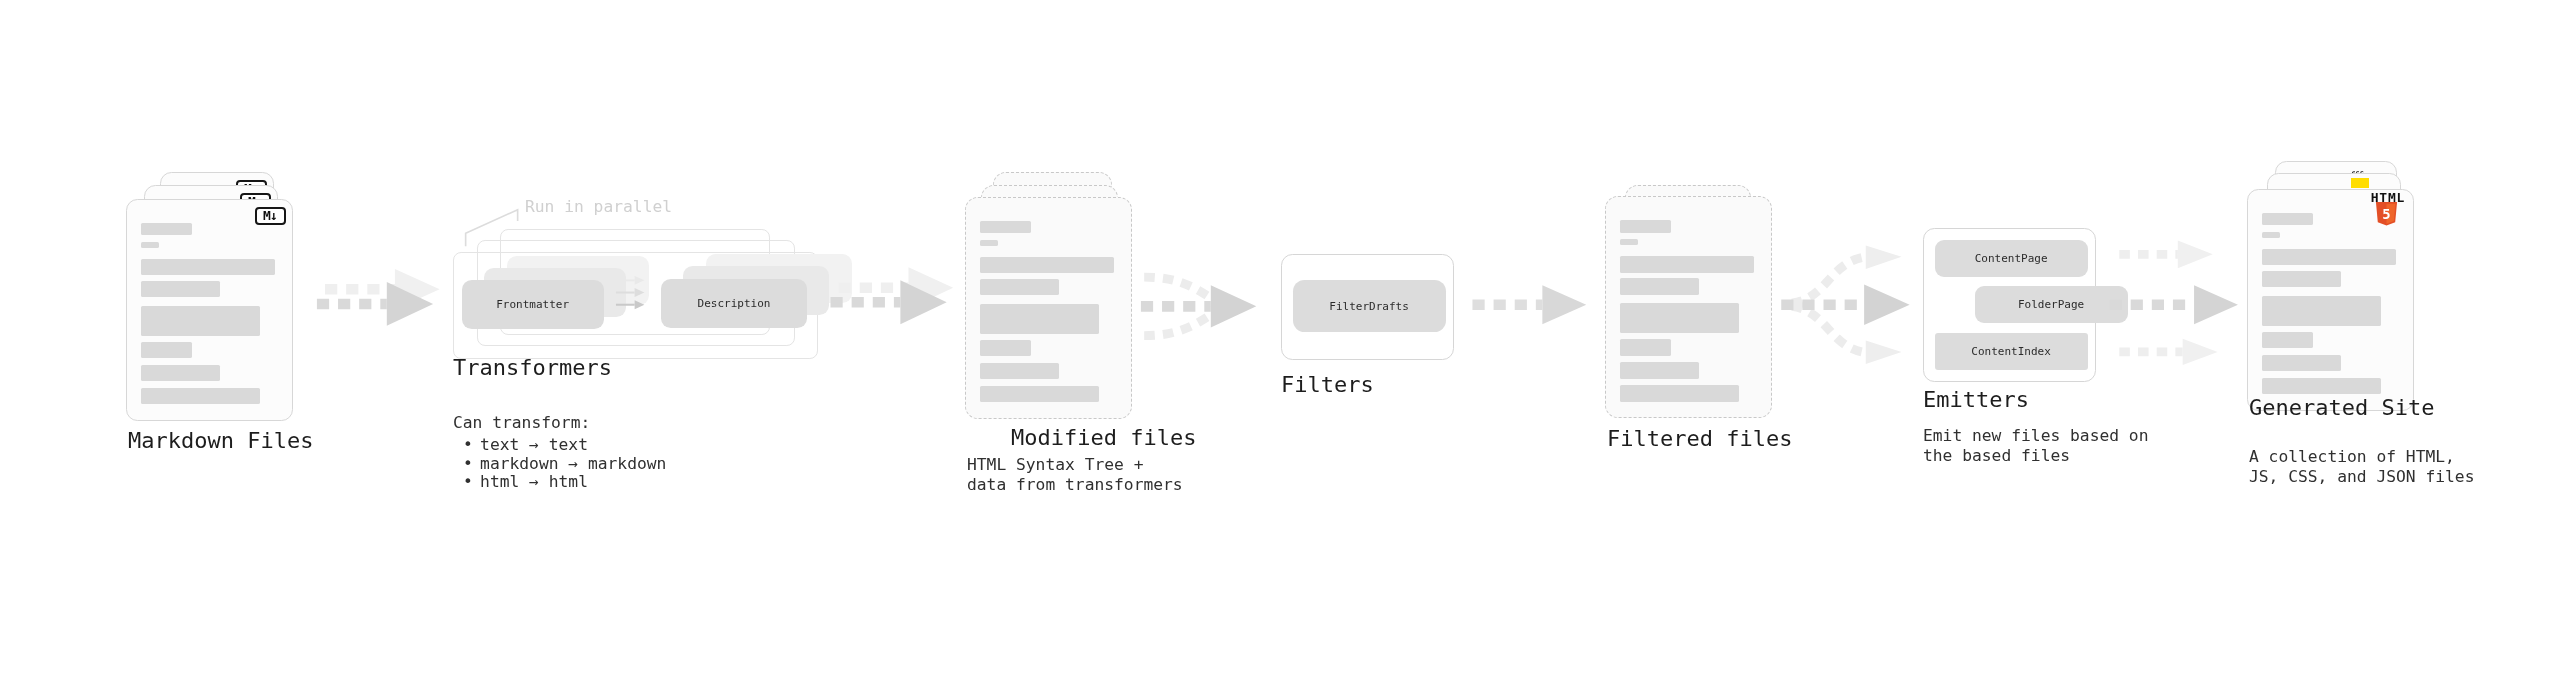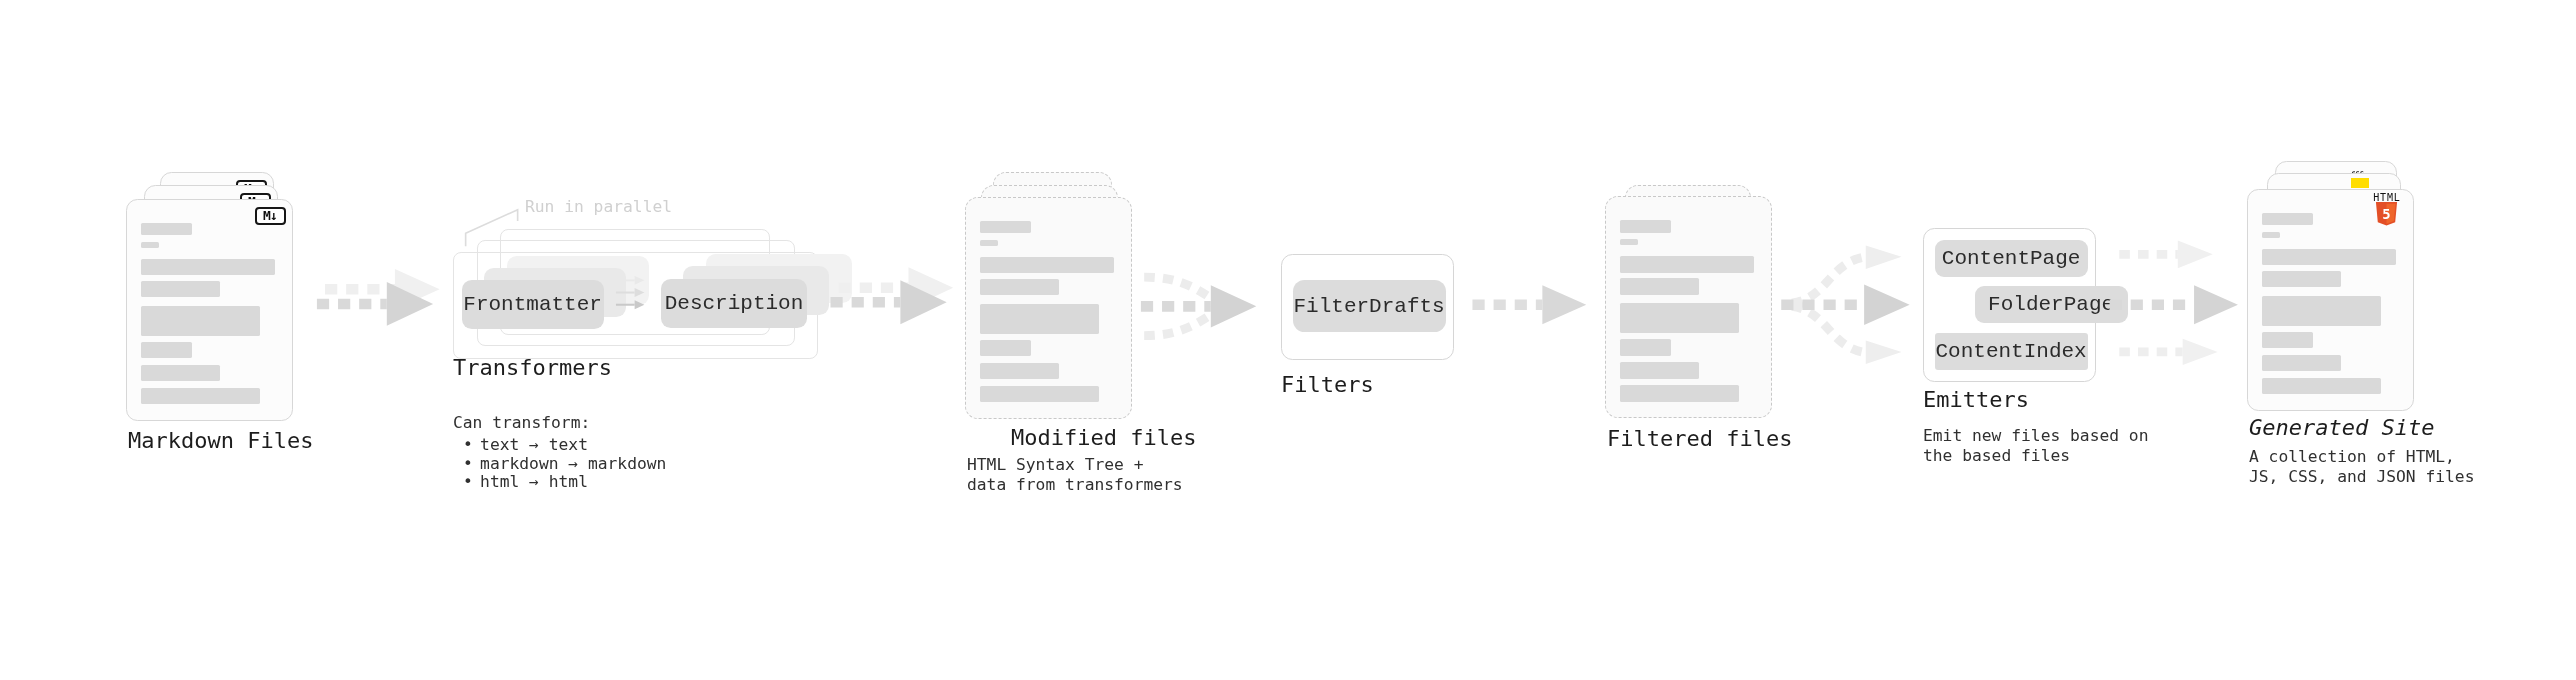--- a/index.html
+++ b/index.html
@@ -40,32 +40,32 @@
   
   .md-badge{
     position:absolute;top:6.5px;right:6.5px;
     width:31px;height:18.7px;
     background:#ffffff;border:2.4px solid #161616;border-radius:4.1px;
     font-size:13px;font-weight:bold;color:#111;
     display:flex;align-items:center;justify-content:center;
     letter-spacing:-0.8px;box-sizing:border-box;
   }
   .html5-badge{position:absolute;top:4.1px;right:9.8px;width:32.5px;text-align:center;}
-  .html5-word{font-size:10px;font-weight:normal;color:#111;letter-spacing:0.8px;line-height:8.1px;}
+  .html5-word{font-size:13px;font-weight:bold;color:#111;letter-spacing:0.8px;line-height:8.1px;}
   .css-badge{position:absolute;top:2.4px;right:28px;width:21px;text-align:center;}
   .css-word{font-size:6.5px;font-weight:bold;color:#111;line-height:6.5px;letter-spacing:0.4px;}
   .css-bar{display:block;width:21px;height:3.3px;background:#2962ff;margin-top:0.8px;}
   .js-badge{position:absolute;top:4.1px;right:31px;width:18.7px;height:9.8px;background:#ffdd00;}
 
   
   .pill{
     position:absolute;
     background:#dcdcdc;border-radius:9.8px;
     display:flex;align-items:center;justify-content:center;
-    font-size:21px;color:#2b2b2b;white-space:nowrap;font-family:Liberation Mono, monospace;
+    font-size:11px;color:#2b2b2b;white-space:nowrap;
   }
   .pill.e1{background:#e9e9e9;}
   .pill.e2{background:#f2f2f2;}
 
   
   .outline{
     position:absolute;border:1.6px solid #e4e4e4;border-radius:8.1px;
     box-sizing:border-box;background:transparent;
   }
 
@@ -235,21 +235,21 @@
       <div class="html5-badge">
         <div class="html5-word">HTML</div>
         <svg width="23" height="24.4" viewBox="0 0 28 30">
           <polygon points="1,0 27,0 24.7,25 14,29 3.3,25" fill="#e34f26"></polygon>
           <polygon points="14,2.3 14,27 23,23.5 25,2.3" fill="#ef652a"></polygon>
           <text x="14" y="21" text-anchor="middle" font-size="17" font-weight="bold" fill="#ffffff" font-family="DejaVu Sans Mono, monospace">5</text>
         </svg>
       </div>
     </div>
   </div>
-  <div class="title" style="left:2249px;top:416px;font-style:italic;">Generated Site</div>
+  <div class="title" style="left:2249px;top:396px;">Generated Site</div>
   <div class="desc" style="left:2249px;top:447px;">
     <div>A collection of HTML,</div>
     <div>JS, CSS, and JSON files</div>
   </div>
 
   <svg class="overlay" width="2576" height="681" viewBox="0 0 3170 838">
 
     <path d="M573 303 L573 287 L637 258 L637 272" fill="none" stroke="#dcdcdc" stroke-width="2"></path>
 
     <g>

